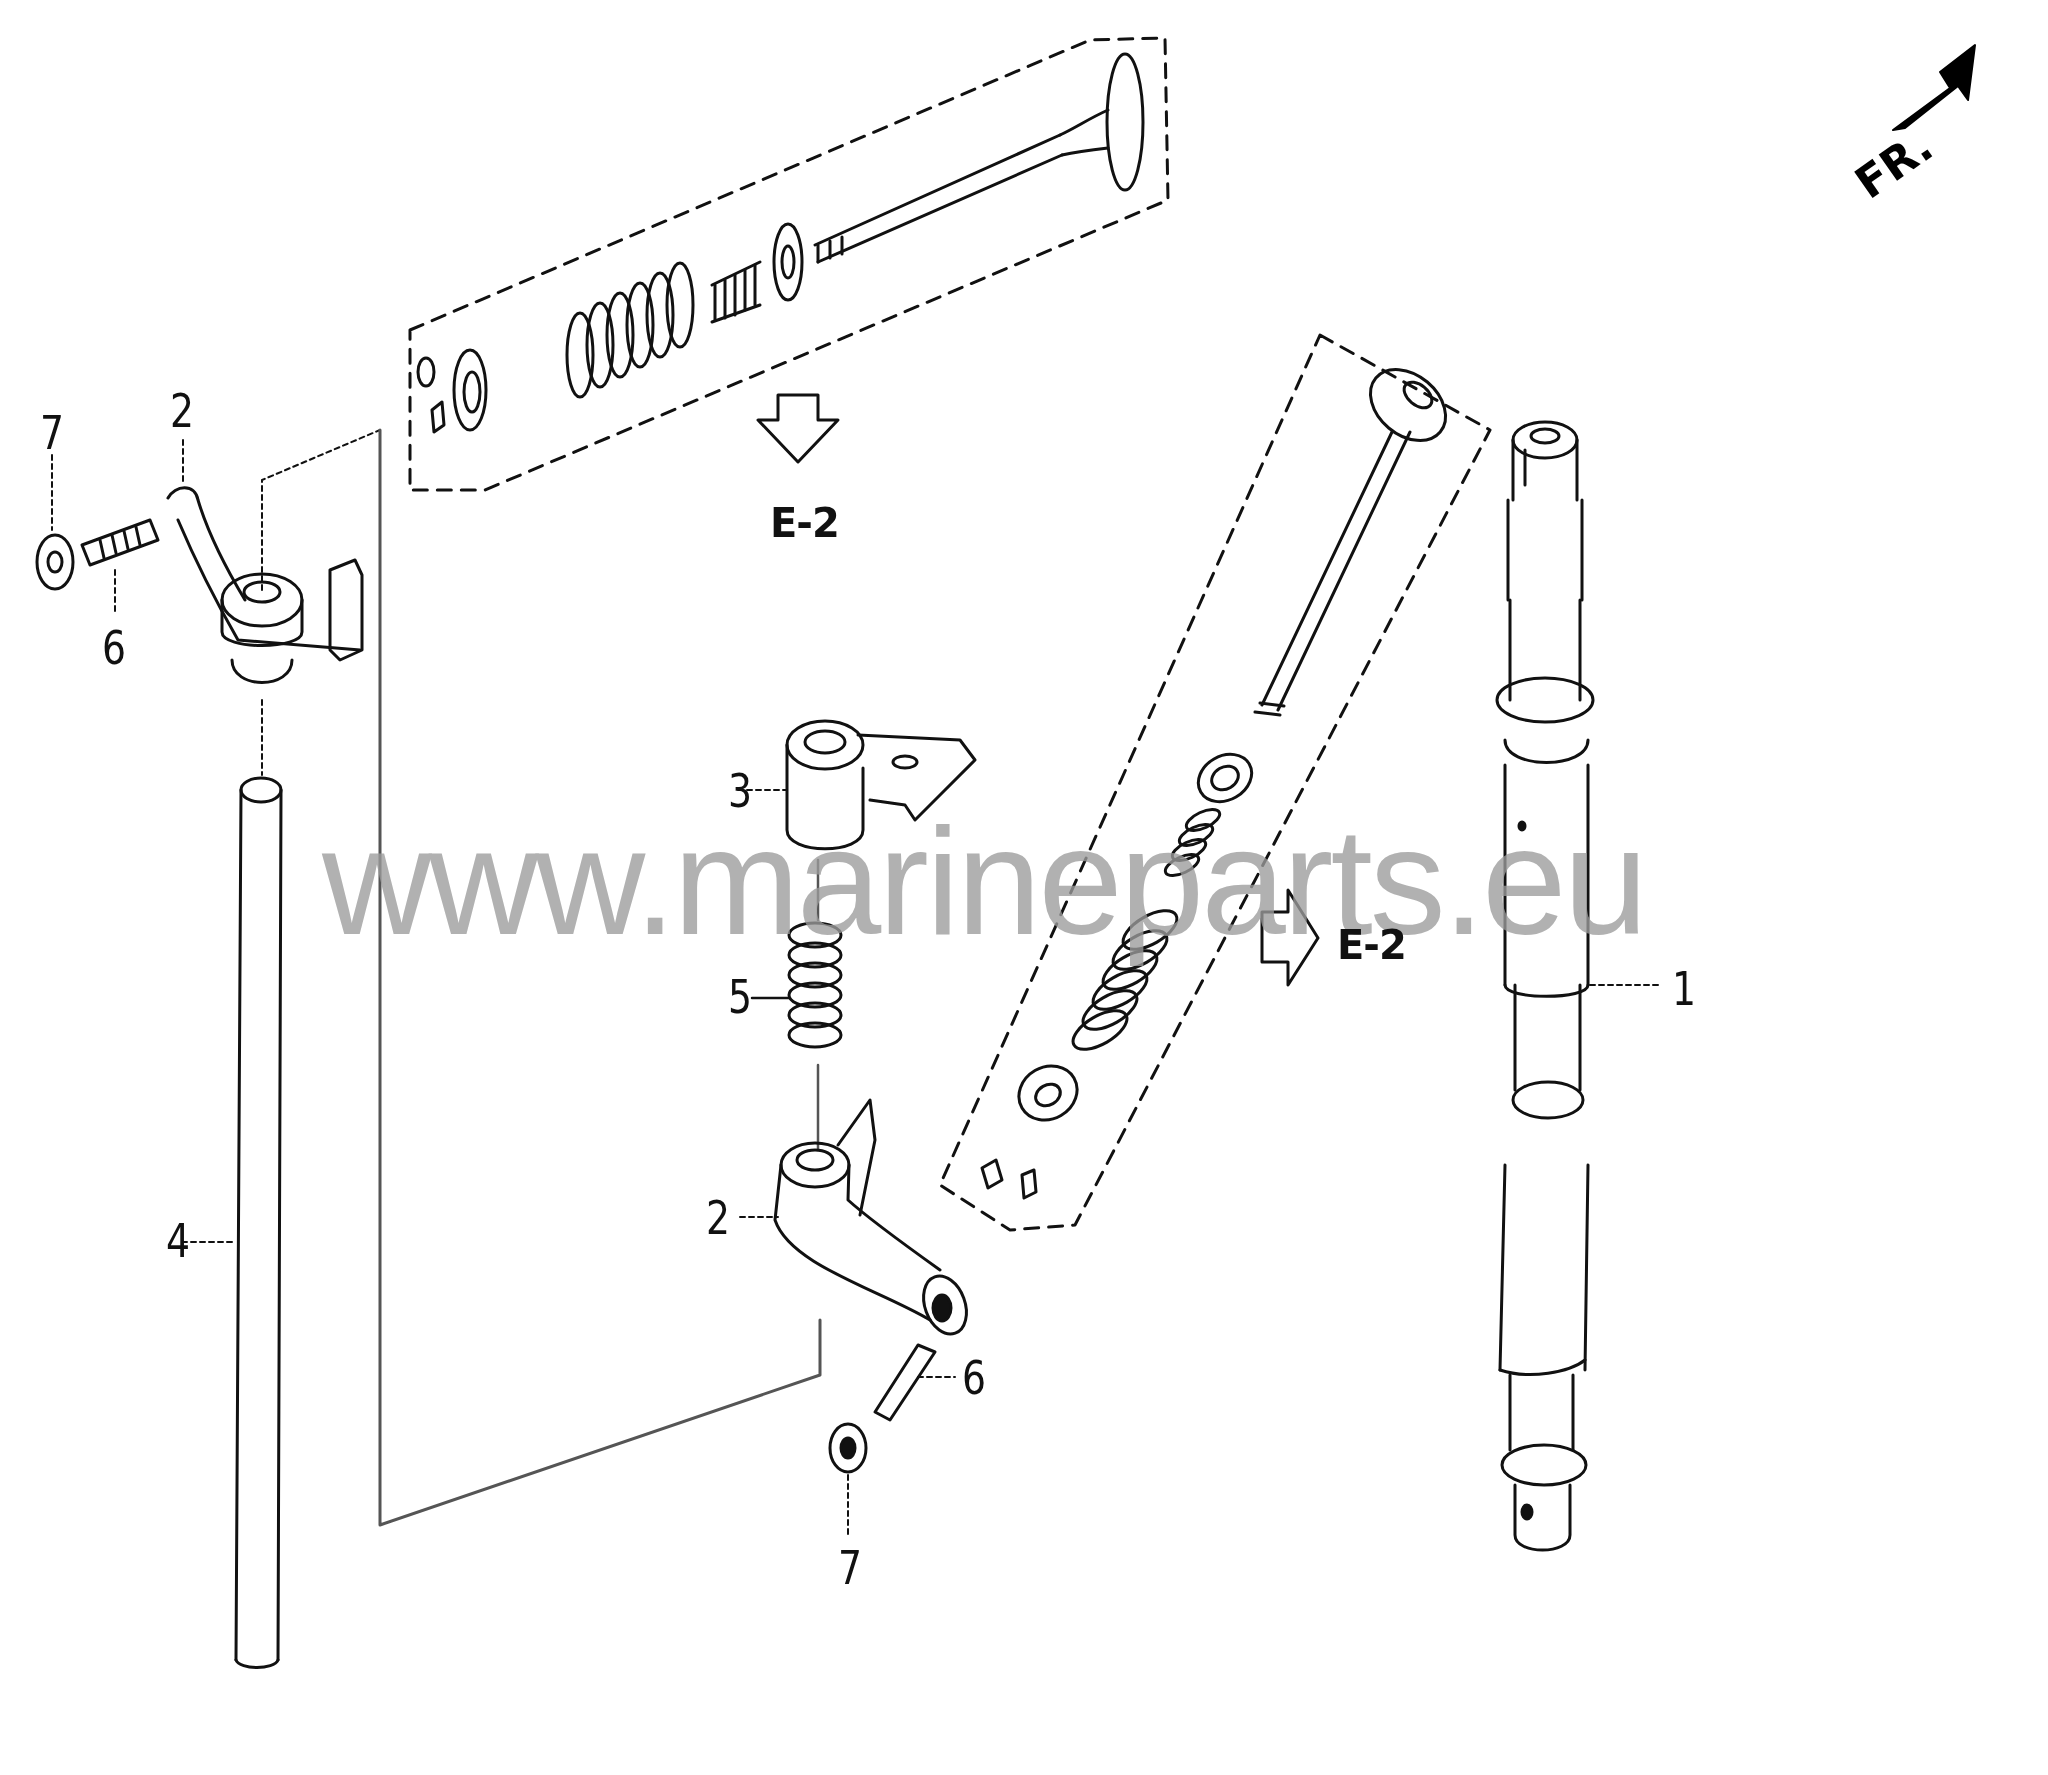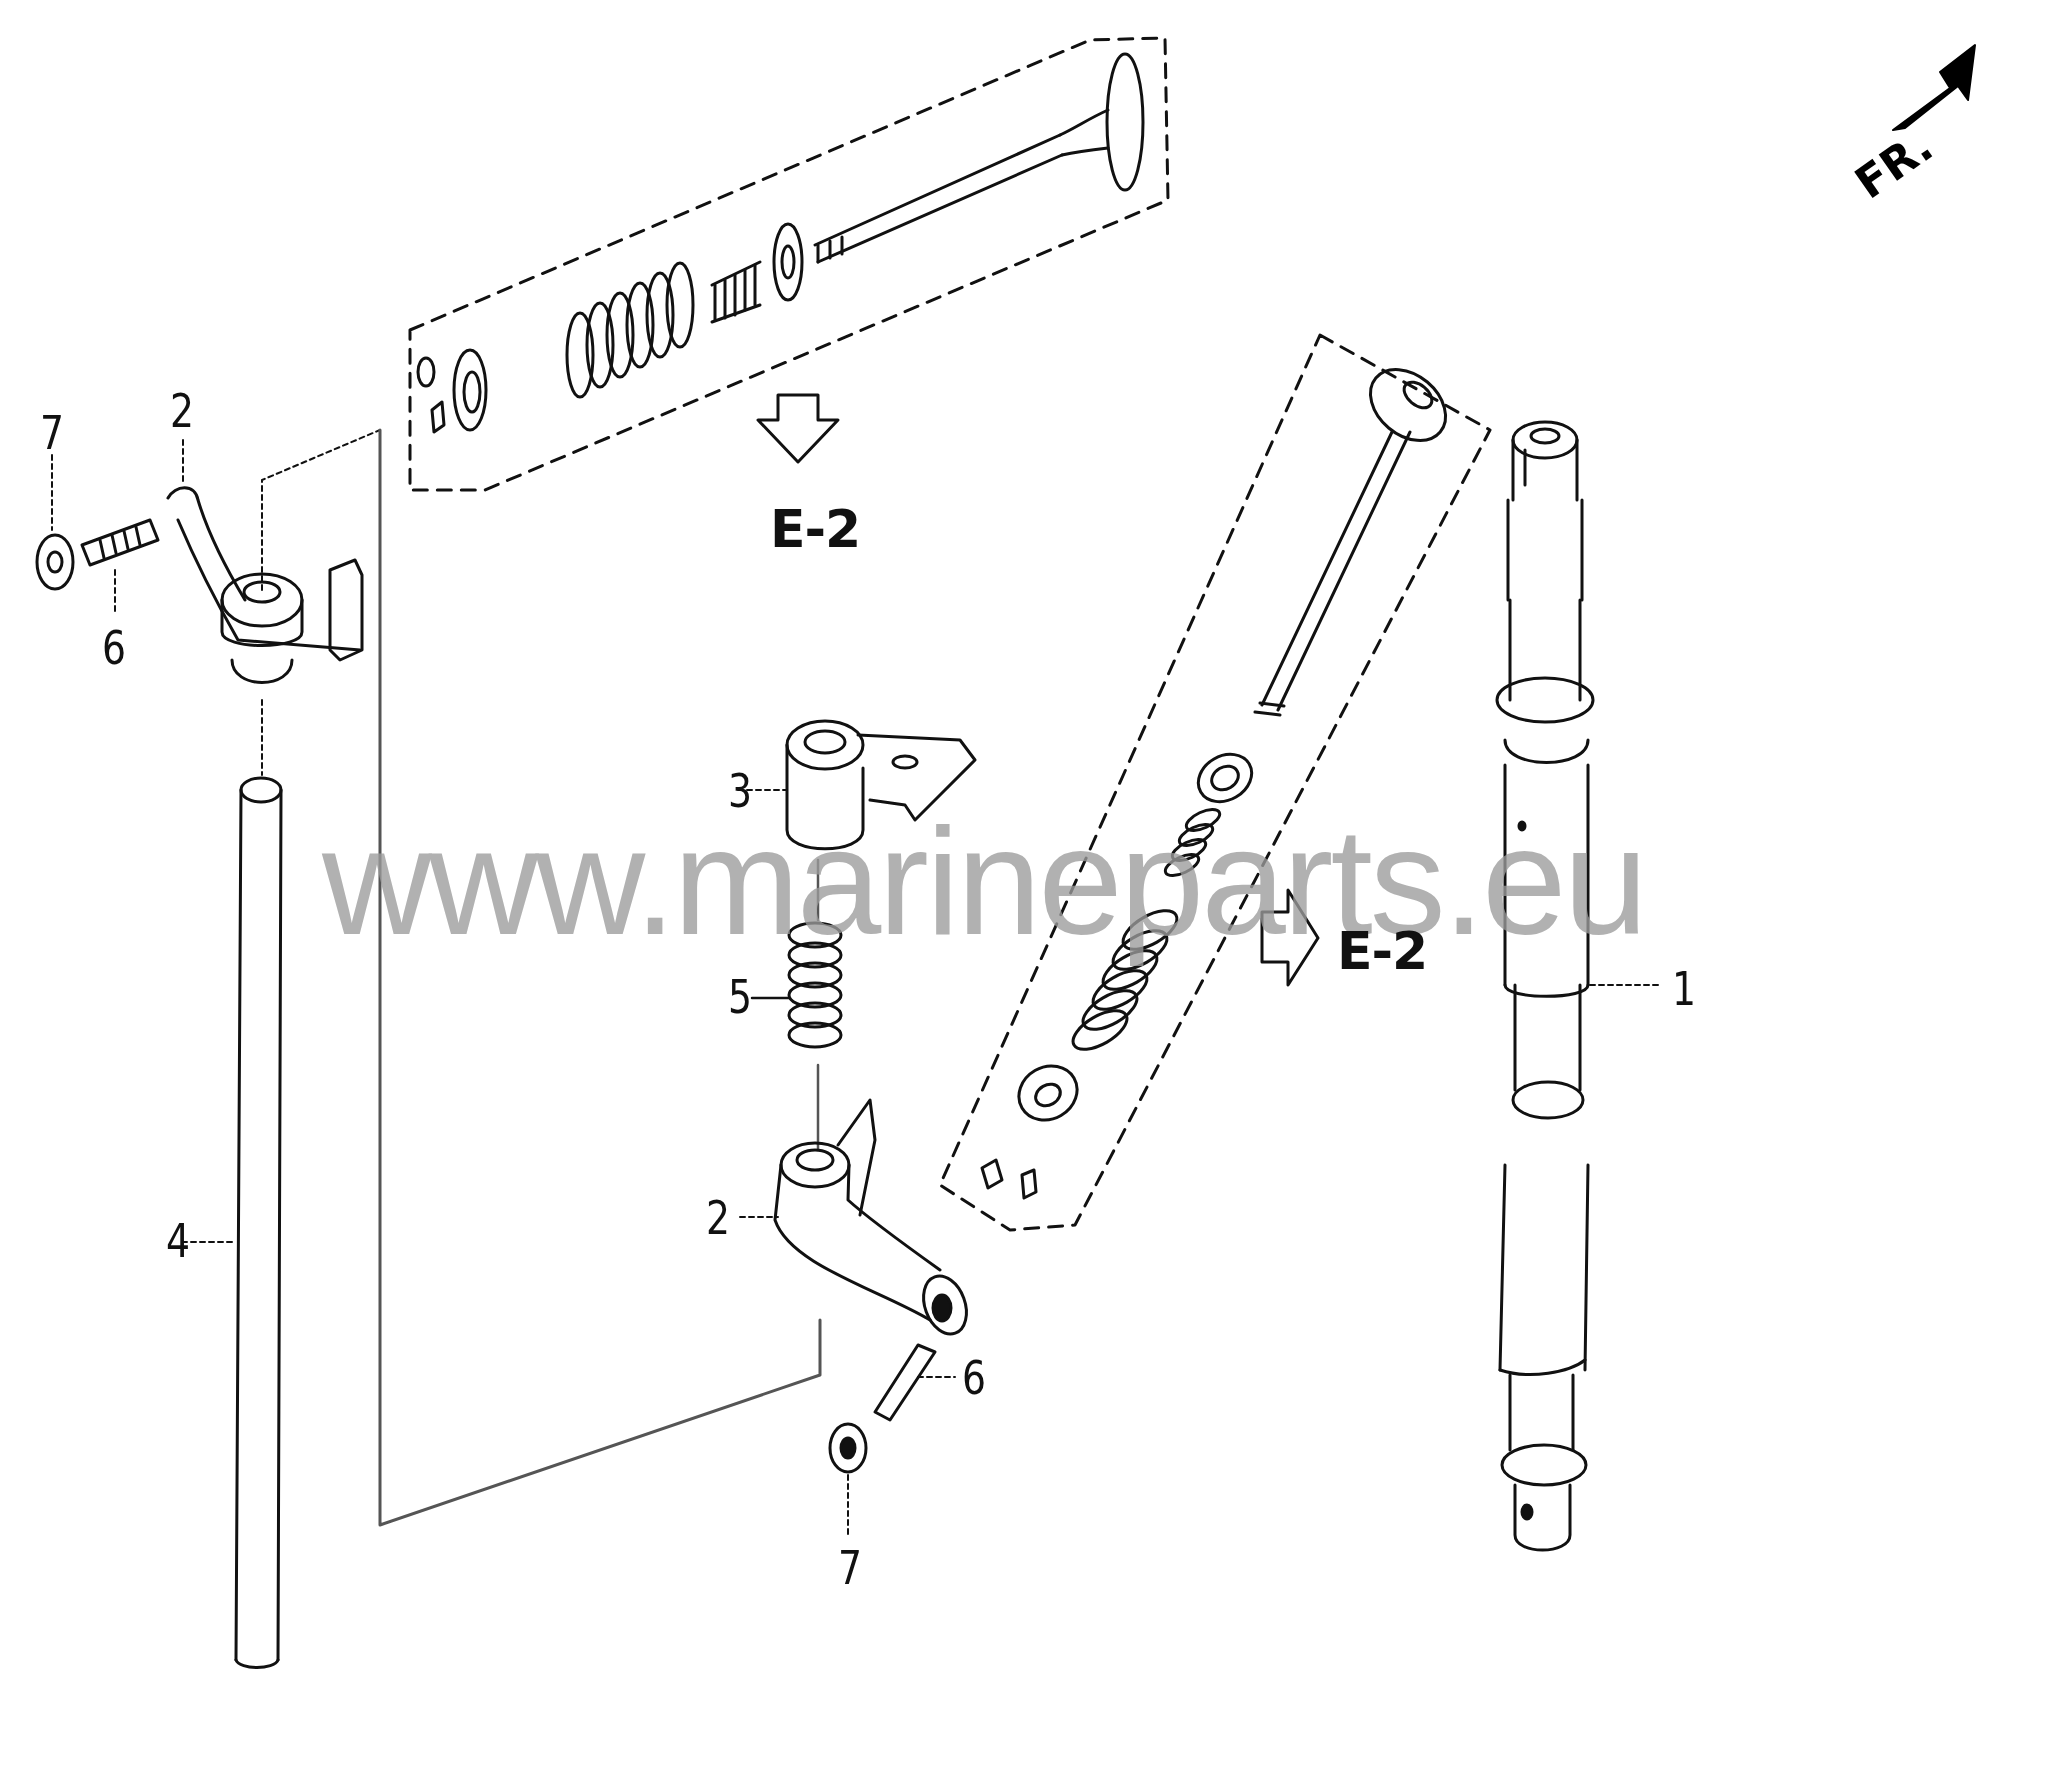--- a/index.html
+++ b/index.html
@@ -1,20 +1,20 @@
 <!DOCTYPE html>
 <html><head>
   <meta charset="utf-8">
   <style>
     html, body { margin: 0; padding: 0; background: #ffffff; }
     body { width: 2048px; height: 1775px; position: relative; overflow: hidden; font-family: "DejaVu Sans", sans-serif; }
     #stage { position: absolute; left: 0; top: 0; width: 2048px; height: 1775px; }
     svg#diagram { position: absolute; left: 0; top: 0; width: 2048px; height: 1775px; }
     .callout { position: absolute; font-family: "DejaVu Sans", sans-serif; font-size: 46px; color: #111; line-height: 1; transform: scaleX(0.82); transform-origin: left top; }
-    .ref-label { position: absolute; font-family: "DejaVu Sans", sans-serif; font-weight: bold; font-size: 52px; color: #111; line-height: 1; letter-spacing: -1px; }
+    .ref-label { position: absolute; font-family: "DejaVu Sans", sans-serif; font-weight: bold; font-size: 40px; color: #111; line-height: 1; letter-spacing: -1px; }
     .fr-label { position: absolute; font-family: "DejaVu Sans", sans-serif; font-weight: bold; font-size: 44px; color: #000; line-height: 1; transform: rotate(-35deg); transform-origin: left top; }
     .watermark { position: absolute; left: 322px; top: 805px; font-family: Liberation Sans, sans-serif; font-size: 152px; color: #9c9c9c; opacity: 0.78; letter-spacing: -3px; line-height: 1; white-space: nowrap; pointer-events: none; }
   </style>
 </head>
 <body>
 
 <div id="stage">
 
   <svg id="diagram" viewBox="0 0 2048 1775" xmlns="http://www.w3.org/2000/svg">
     <g fill="none" stroke="#111" stroke-width="3" stroke-linecap="round" stroke-linejoin="round">

